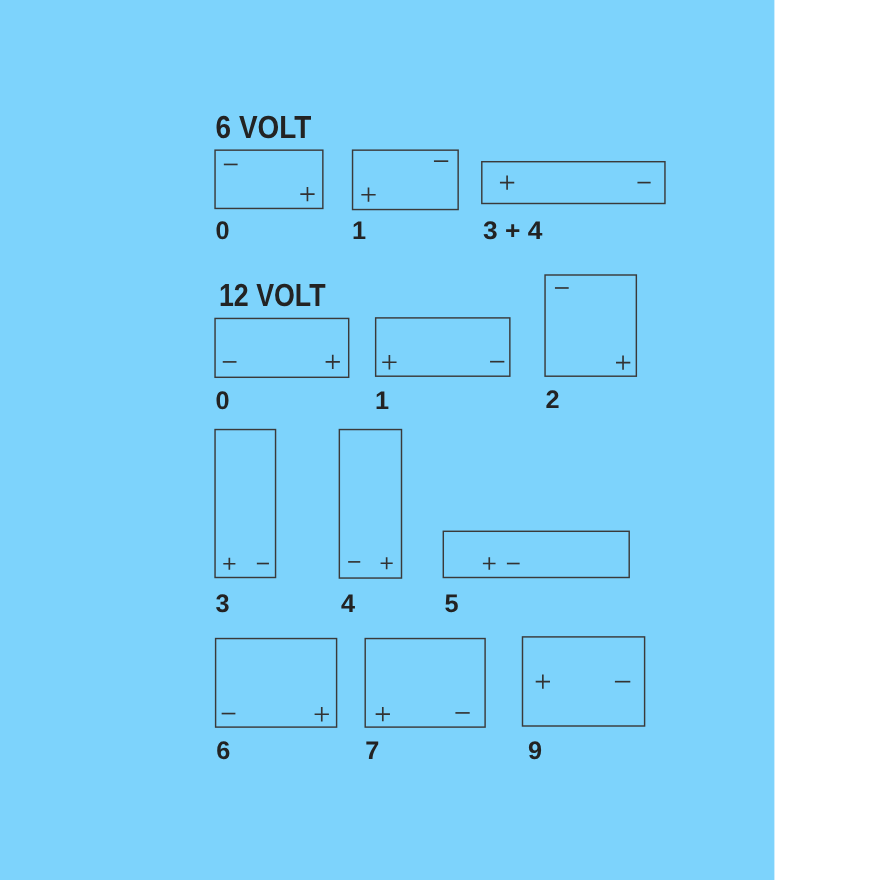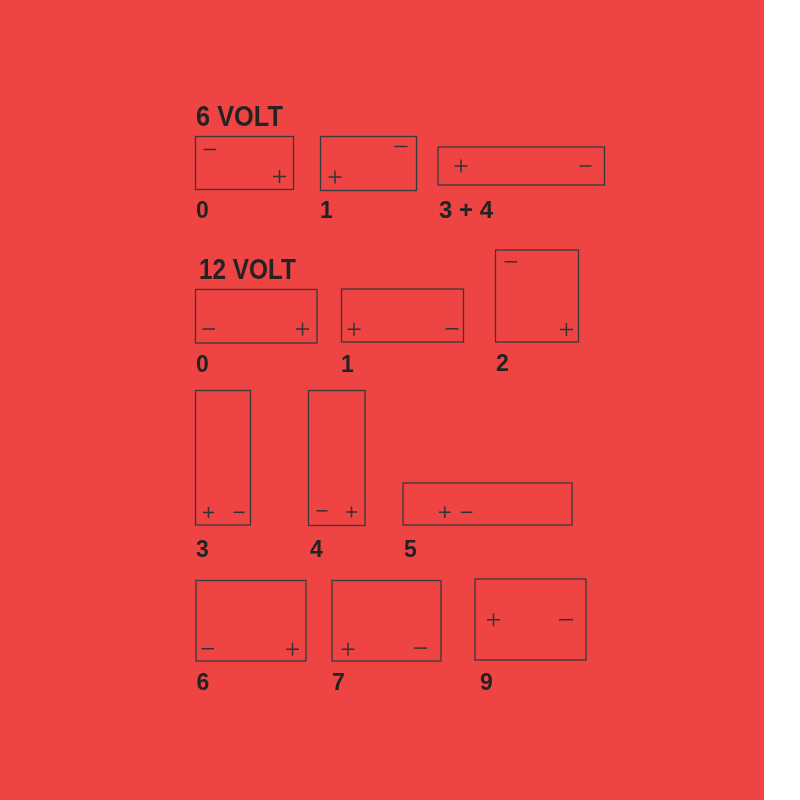--- a/index.html
+++ b/index.html
@@ -1,16 +1,16 @@
 <!DOCTYPE html>
 <html><head>
 <meta charset="utf-8">
 <style>
   html,body{margin:0;padding:0;background:#ffffff;}
-  .page{width:764px;height:800px;position:relative;background:#ef4444;overflow:hidden;}
+  .page{width:704px;height:800px;position:relative;background:#7dd3fc;overflow:hidden;}
   svg{position:absolute;left:0;top:0;filter:blur(0.4px);}
   text{font-family:"Liberation Sans", sans-serif;font-weight:bold;fill:#232323;}
 </style>
 </head>
 <body>
 <div class="page">
 <svg width="800" height="800" viewBox="0 0 800 800">
 
   <text x="196" y="125.5" font-size="29" textLength="87" lengthAdjust="spacingAndGlyphs">6 VOLT</text>
 

